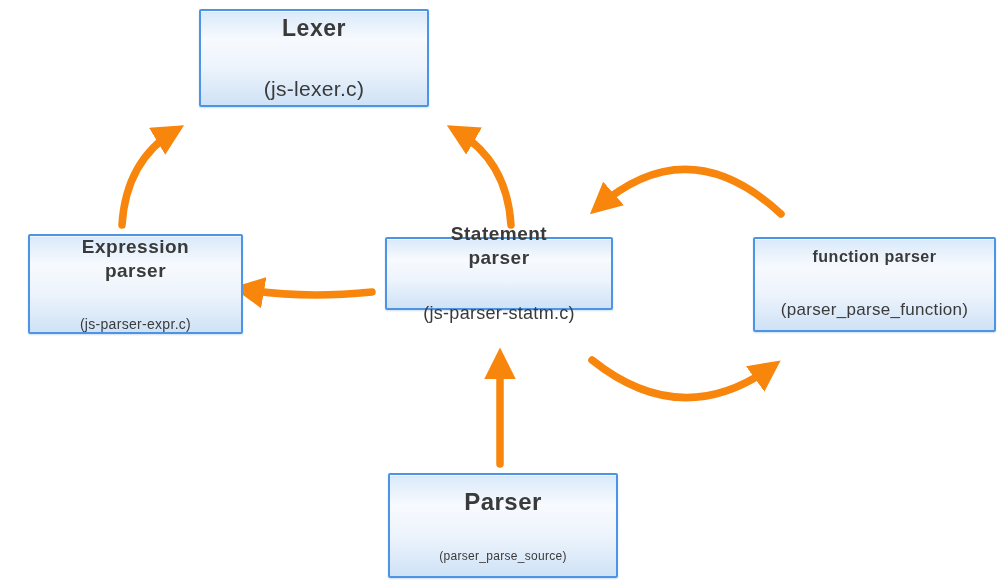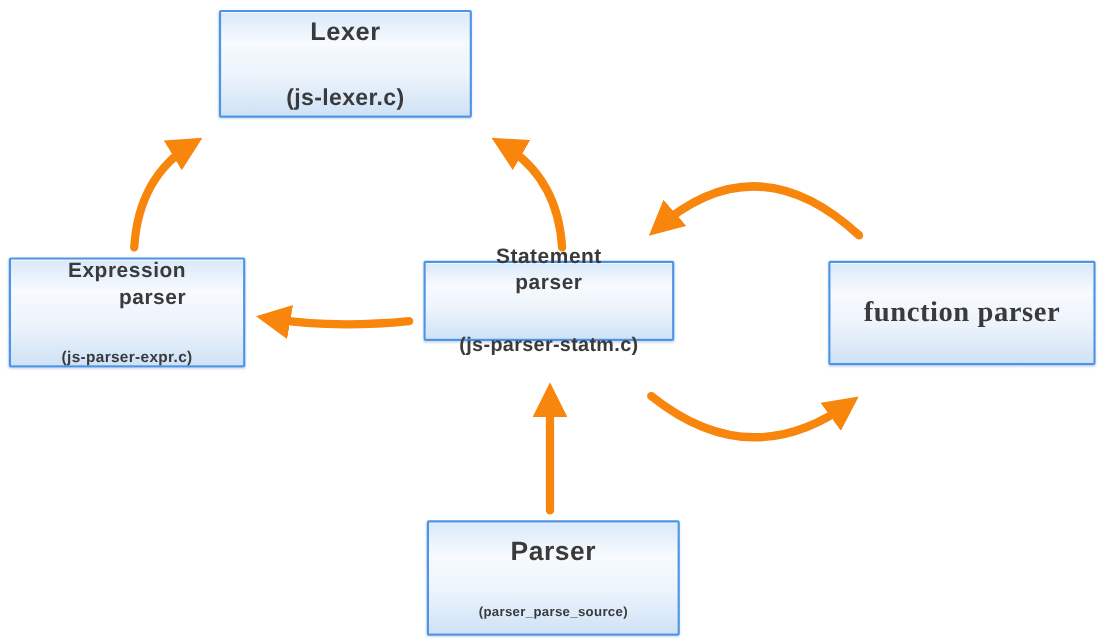--- a/index.html
+++ b/index.html
@@ -35,40 +35,40 @@
     justify-content: center;
     text-align: center;
     color: #3A3A3A;
   }
   .node .title {
     font-weight: bold;
     letter-spacing: 0.5px;
   }
   .node .title div { line-height: 1.25; }
   .node .subtitle {
-    font-weight: bold;
+    font-weight: normal;
     letter-spacing: 0.3px;
     line-height: 1.3;
     margin-top: 32px;
   }
 
   .n-lexer      { left: 199px; top: 9px;   width: 230px; height: 98px; }
   .n-lexer .title    { font-size: 23px; }
   .n-lexer .subtitle { font-size: 21px; }
 
-  .n-expression { left: 8px;  top: 234px; width: 215px; height: 100px; text-align: right; }
+  .n-expression { left: 28px;  top: 234px; width: 215px; height: 100px; }
   .n-expression .title    { font-size: 19px; }
   .n-expression .subtitle { font-size: 14px; }
 
   .n-statement  { left: 385px; top: 237px; width: 228px; height: 73px; }
   .n-statement .title    { font-size: 19px; }
   .n-statement .subtitle { font-size: 18px; }
 
   .n-function   { left: 753px; top: 237px; width: 243px; height: 95px; }
-  .n-function .title    { font-size: 26px; font-family: Liberation Serif, serif; }
+  .n-function .title    { font-size: 16px; }
   .n-function .subtitle { font-size: 17px; }
 
   .n-parser     { left: 388px; top: 473px; width: 230px; height: 105px; }
   .n-parser .title    { font-size: 24px; }
   .n-parser .subtitle { font-size: 12px; }
 </style>
 </head>
 <body>
 
 <div id="canvas">
@@ -109,20 +109,21 @@
       <div>Statement</div>
       <div>parser</div>
     </div>
     <div class="subtitle">(js-parser-statm.c)</div>
   </div>
 
   <div class="node n-function">
     <div class="title">
       <div>function parser</div>
     </div>
+    <div class="subtitle">(parser_parse_function)</div>
   </div>
 
   <div class="node n-parser">
     <div class="title">
       <div>Parser</div>
     </div>
     <div class="subtitle">(parser_parse_source)</div>
   </div>
 
 </div>

